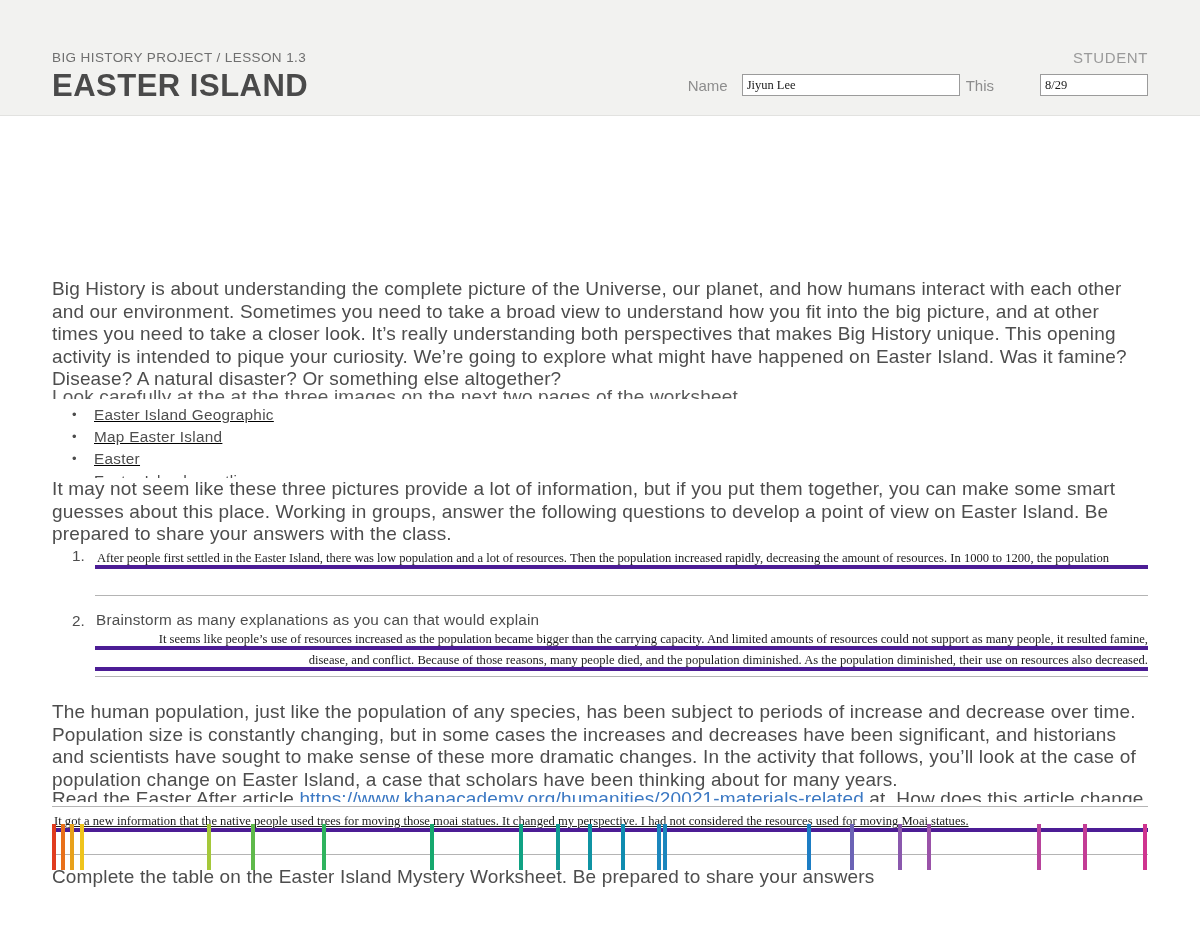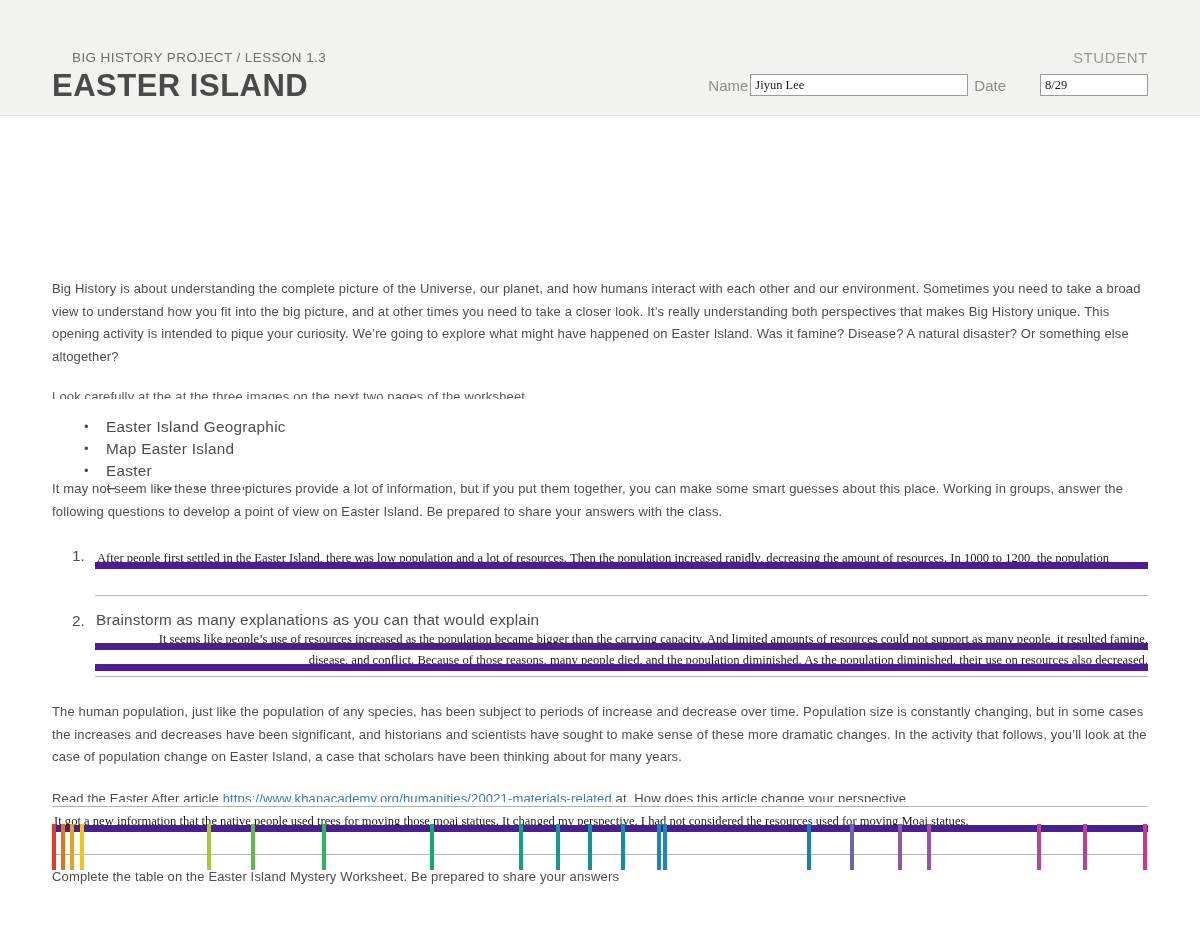--- a/index.html
+++ b/index.html
@@ -22,21 +22,20 @@
     height: 116px;
     background: #f2f2f0;
     border-bottom: 1px solid #e2e2e0;
   }
   .header-eyebrow {
     position: absolute;
     left: 52px; top: 50px;
     font-size: 13.5px;
     letter-spacing: 0.4px;
     color: #6f6f6f;
-    margin-left: 20px;
   }
   .header-title {
     position: absolute;
     left: 52px; top: 68px;
     font-size: 31px;
     font-weight: 700;
     letter-spacing: 0.5px;
     color: #4a4a4a;
   }
   .header-student {
@@ -48,21 +47,21 @@
   }
   .field-row {
     position: absolute;
     right: 52px; top: 74px;
     display: flex;
     align-items: center;
   }
   .field-label {
     font-size: 15px;
     color: #8d8d8d;
-    padding-right: 2px;
+    padding-right: 14px;
   }
   .field-box {
     border: 1px solid #9b9b9b;
     background: #ffffff;
     height: 22px;
     display: flex;
     align-items: center;
     padding: 0 4px;
     font-family: "Liberation Serif", serif;
     font-size: 12.5px;
@@ -73,35 +72,36 @@
 
   
   .body {
     position: relative;
     padding: 0;
   }
   .para {
     position: absolute;
     left: 52px;
     width: 1096px;
-    font-size: 13px;
+    font-size: 19px;
     line-height: 22.5px;
     color: #4d4d4d;
     letter-spacing: 0.15px;
   }
   .clipped {
     overflow: hidden;
   }
   .bullets {
     position: absolute;
     left: 52px;
     width: 700px;
-    margin: 12px;
+    margin: 0;
     padding: 0;
     list-style: none;
+    text-decoration: underline;
   }
   .bullets li {
     position: relative;
     font-size: 15.3px;
     line-height: 22px;
     color: #4d4d4d;
     padding-left: 42px;
     letter-spacing: 0.3px;
   }
   .bullets li:before {
@@ -130,21 +130,21 @@
   .answer {
     position: absolute;
     left: 95px;
     width: 1053px;
     font-family: "Liberation Serif", serif;
     font-size: 12.6px;
     line-height: 21px;
     color: #1c1c1c;
   }
   .answer .ln {
-    border-bottom: 7px solid #4c1d95;
+    border-bottom: 4px solid #4c1d95;
     height: 21px;
     white-space: nowrap;
     overflow: hidden;
     padding-left: 2px;
   }
   .rule {
     position: absolute;
     border-top: 1px solid #b4b4b4;
     height: 0;
   }
@@ -171,21 +171,21 @@
 
 <div class="page">
 
   <div class="header">
     <div class="header-eyebrow">BIG HISTORY PROJECT / LESSON 1.3</div>
     <div class="header-title">EASTER ISLAND</div>
     <div class="header-student">STUDENT</div>
     <div class="field-row">
       <span class="field-label">Name</span>
       <span class="field-box field-name">Jiyun Lee</span>
-      <span class="field-label">Date</span>
+      <span class="field-label">This</span>
       <span class="field-box field-date">8/29</span>
     </div>
   </div>
 
   <div class="body">
 
     <div class="para" style="top:162px;">Big History is about understanding the complete picture of the Universe, our planet, and how humans interact with each other and our environment. Sometimes you need to take a broad view to understand how you fit into the big picture, and at other times you need to take a closer look. It’s really understanding both perspectives that makes Big History unique. This opening activity is intended to pique your curiosity. We’re going to explore what might have happened on Easter Island. Was it famine? Disease? A natural disaster? Or something else altogether?</div>
 
     <div class="para clipped" style="top:270px; height:13px; color:#5a5a5a;">Look carefully at the at the three images on the next two pages of the worksheet.</div>
 
@@ -212,21 +212,21 @@
     </div>
     <div class="rule" style="left:95px; top:560px; width:1053px;"></div>
 
     <div class="para" style="top:585px;">The human population, just like the population of any species, has been subject to periods of increase and decrease over time. Population size is constantly changing, but in some cases the increases and decreases have been significant, and historians and scientists have sought to make sense of these more dramatic changes. In the activity that follows, you’ll look at the case of population change on Easter Island, a case that scholars have been thinking about for many years.</div>
 
     <div class="para clipped" style="top:672px; height:14px;">
       <span>Read the Easter After article </span><span class="link">https://www.khanacademy.org/humanities/20021-materials-related</span><span> at. How does this article change your perspective</span>
     </div>
 
     <div class="rule" style="left:52px; top:690px; width:1096px;"></div>
-    <div class="answer" style="left:52px; top:695px; width:1096px;">
+    <div class="answer" style="left:52px; top:695px; width:1096px;text-decoration:underline;">
       <div class="ln">It got a new information that the native people used trees for moving those moai statues. It changed my perspective. I had not considered the resources used for moving Moai statues.</div>
     </div>
     <div class="rule" style="left:52px; top:738px; width:1096px;"></div>
 
     <div class="para" style="top:750px;">Complete the table on the Easter Island Mystery Worksheet. Be prepared to share your answers</div>
 
   </div>
 
   <div class="bars">
       <div class="bar" style="left: 52px; background: rgb(224, 60, 31);"></div>

